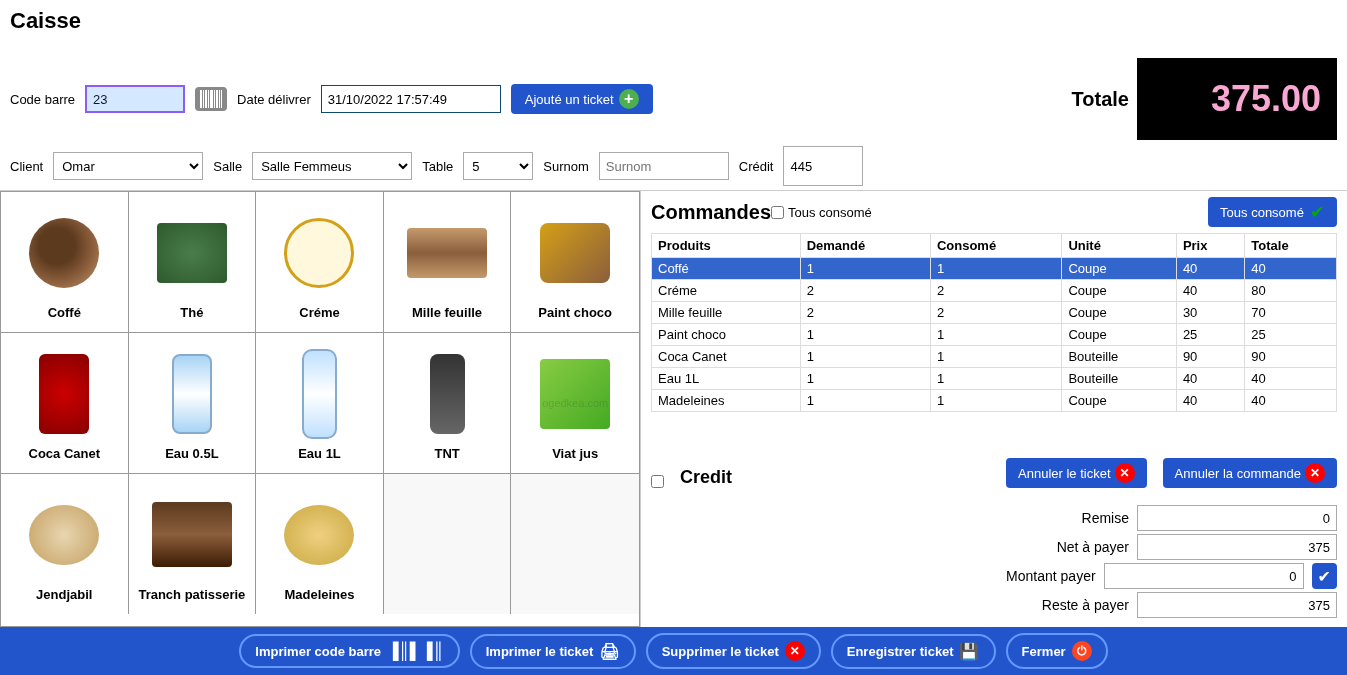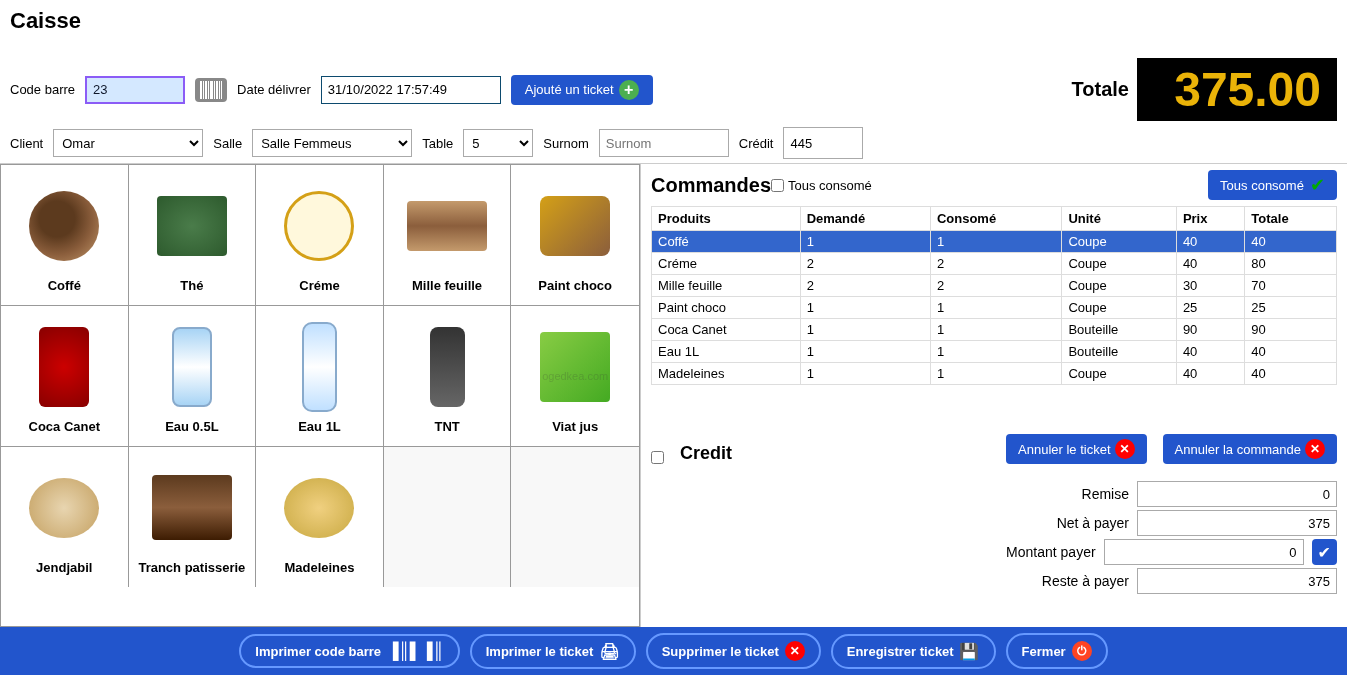--- a/index.html
+++ b/index.html
@@ -16,24 +16,24 @@
     .input-field { border: 1px solid #0c4a6e; padding: 3px 6px; font-size: 13px; height: 28px; }
     .input-blue { border: 2px solid #8b5cf6; background: #fff; color: #0f172a; }
     .input-date { width: 180px; }
     .input-barcode { width: 100px; background: #d4e8ff; }
     .btn-add-ticket { background: #2255cc; color: #fff; border: none; padding: 5px 14px; border-radius: 4px; cursor: pointer; font-size: 13px; display: flex; align-items: center; gap: 5px; }
     .btn-add-ticket .plus-circle { background: #4CAF50; border-radius: 50%; width: 20px; height: 20px; display: inline-flex; align-items: center; justify-content: center; font-size: 16px; font-weight: bold; color: #fff; }
     .barcode-icon { background: #888; border-radius: 4px; padding: 3px 5px; cursor: pointer; display: inline-flex; align-items: center; }
     .barcode-icon svg { width: 22px; height: 18px; }
     .totale-section { margin-left: auto; display: flex; align-items: center; gap: 8px; }
     .totale-label { font-size: 20px; font-weight: bold; }
-    .totale-value { background: #000; color: #eab308; font-size: 48px; font-weight: bold; padding: 4px 16px; min-width: 200px; text-align: right; }
+    .totale-value { background: #000; color: #f9a8d4; font-size: 36px; font-weight: bold; padding: 20px 16px; min-width: 200px; text-align: right; }
     .select-field { border: 1px solid #aaa; padding: 3px 4px; font-size: 13px; height: 28px; background: #fff; }
     .input-surnom { border: 1px solid #aaa; padding: 3px 6px; font-size: 13px; height: 28px; width: 130px; }
-    .input-credit { border: 1px solid #aaa; padding: 3px 6px; font-size: 13px; height: 32px; width: 80px; }
+    .input-credit { border: 1px solid #aaa; padding: 3px 6px; font-size: 13px; height: 40px; width: 80px; }
 
     
     .body-split { display: flex; flex: 1; overflow: hidden; }
 
     
     .product-grid { width: 640px; border: 1px solid #999; display: flex; flex-direction: column; overflow: hidden; }
     .grid-rows { display: flex; flex-direction: column; }
     .grid-row { display: flex; border-bottom: 1px solid #999; }
     .product-cell { width: 128px; height: 140px; border-right: 1px solid #999; display: flex; flex-direction: column; align-items: center; justify-content: center; cursor: pointer; background: #fff; position: relative; overflow: hidden; }
     .product-cell:last-child { border-right: none; }

